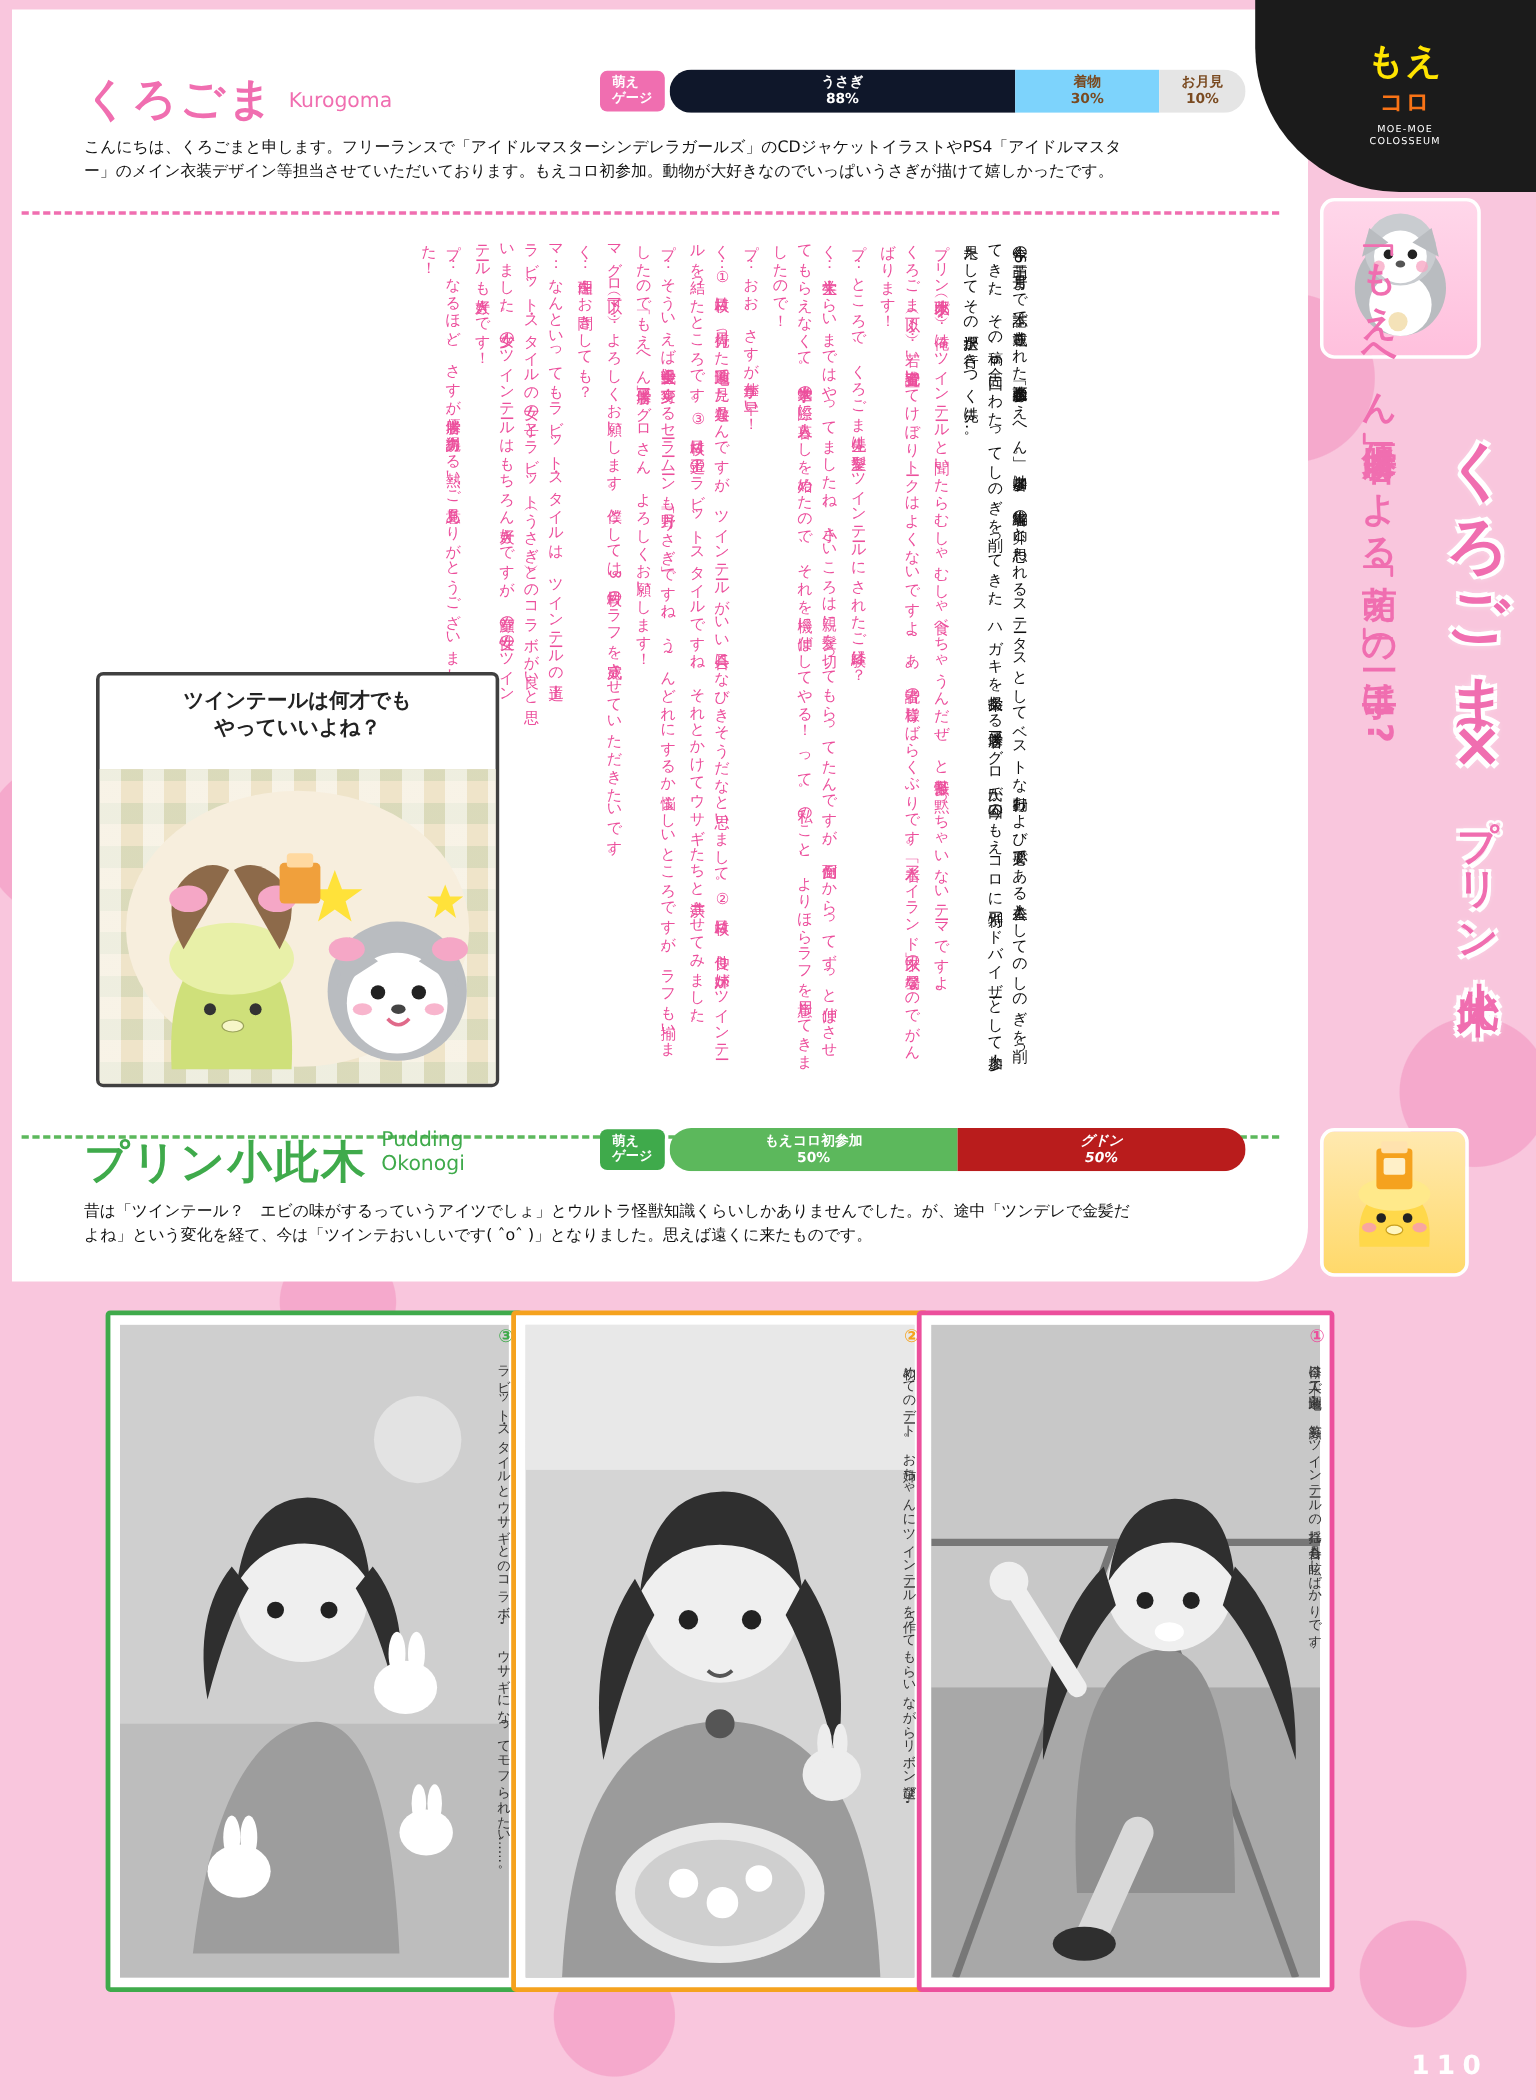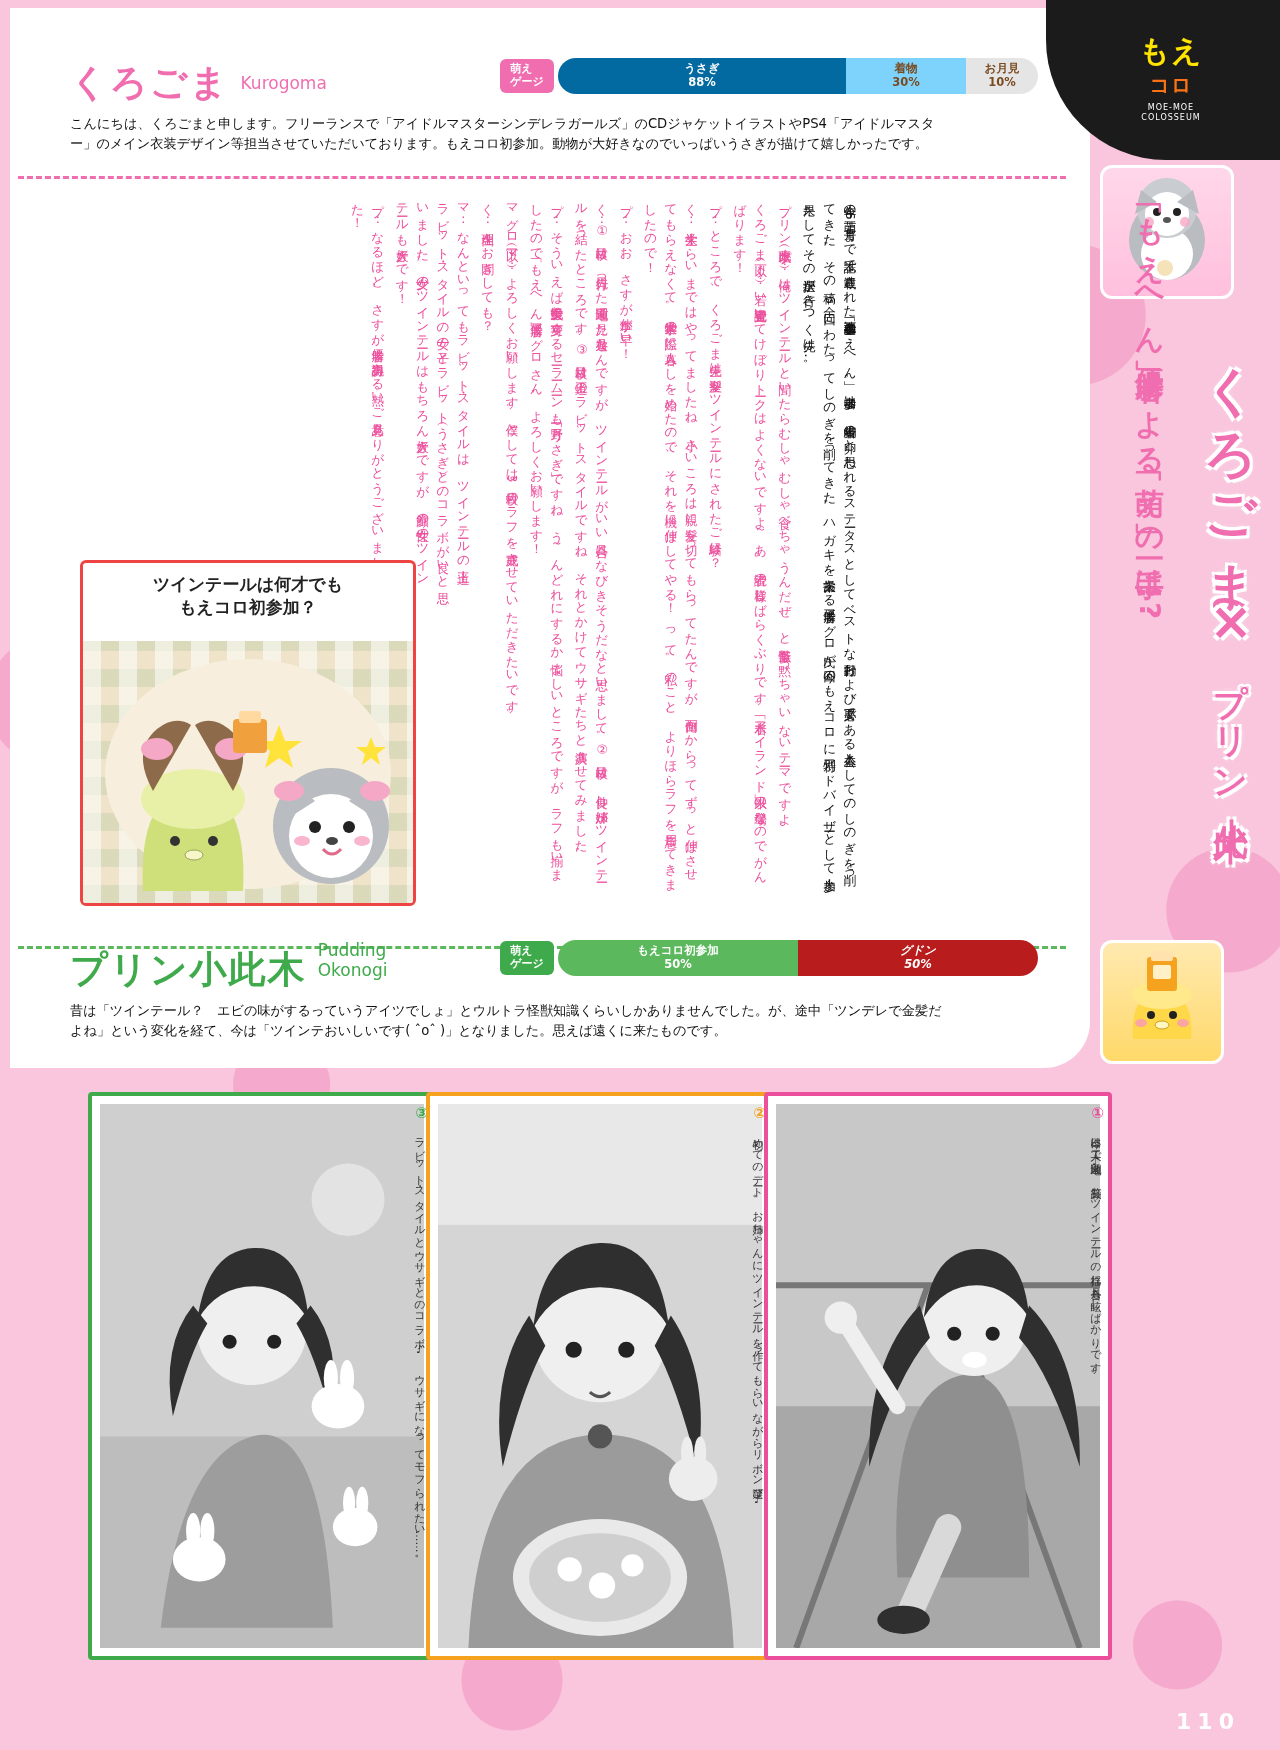--- a/index.html
+++ b/index.html
@@ -90,21 +90,21 @@
   }
   .col{
     writing-mode:vertical-rl;font-size:12.6px;line-height:1.62;
     color:#111;height:100%;margin-left:4px;letter-spacing:0.4px;
   }
   .col.pink{color:#ec4f9c;}
   .col.narrow{height:390px;}
   
   .illust-box{
     position:absolute;left:80px;top:560px;width:330px;height:340px;
-    border:3px solid #ef4444;border-radius:6px;overflow:hidden;background:#fff;
+    border:3px solid #404040;border-radius:6px;overflow:hidden;background:#fff;
   }
   .illust-caption{
     position:absolute;left:0;top:10px;width:100%;text-align:center;
     font-size:17px;font-weight:bold;color:#222;line-height:1.35;
   }
   .illust-stage{position:absolute;left:0;top:78px;width:100%;height:262px;
     background:linear-gradient(#f2e6cf,#e7dcc4);}
   .plaid{position:absolute;left:0;top:0;width:100%;height:100%;
     background:
       repeating-linear-gradient(90deg,rgba(255,255,255,.55) 0 18px,transparent 18px 36px),
@@ -166,21 +166,21 @@
 </div>
 
 <div class="author-head">
   <span class="author-name-jp">くろごま</span>
   <span class="author-name-en">Kurogoma</span>
 
   <div class="gauge-wrap">
     <div class="gauge-badge" style="white-space:pre-line;">萌え
 ゲージ</div>
     <div class="gauge-bar">
-      <div class="gauge-seg" style="width:60%;background:#0369a1;">
+      <div class="gauge-seg" style="width:60%;background:#0f172a;">
         <span>うさぎ</span>
         <span>88%</span>
       </div>
       <div class="gauge-seg dark" style="width:25%;background:#7dd3fc;">
         <span>着物</span>
         <span>30%</span>
       </div>
       <div class="gauge-seg dark" style="width:15%;background:#e5e5e5;">
         <span>お月見</span>
         <span>10%</span>
@@ -261,21 +261,21 @@
       <ellipse cx="292" cy="150" rx="15" ry="10" fill="#f5a7c6"></ellipse>
 
       <polygon points="196,84 202,100 219,100 205,110 210,127 196,117 182,127 187,110 173,100 190,100" fill="#ffe23a"></polygon>
       <rect x="150" y="78" width="34" height="34" rx="4" fill="#f0a03c"></rect>
       <rect x="156" y="70" width="22" height="12" rx="3" fill="#ffd9a0"></rect>
       <polygon points="288,96 292,106 303,106 294,113 297,124 288,117 279,124 282,113 273,106 284,106" fill="#ffe23a"></polygon>
     </svg>
   </div>
   <div class="illust-caption">
     <div>ツインテールは何才でも</div>
-    <div>もえコロ初参加？</div>
+    <div>やっていいよね？</div>
   </div>
 </div>
 
 <div class="divider-dash green" style="top:946px;"></div>
 
 <div class="author-head author2">
   <span class="author-name-jp">プリン小此木</span>
   <span class="author-name-en" style="white-space:pre-line;">Pudding
 Okonogi</span>
 

